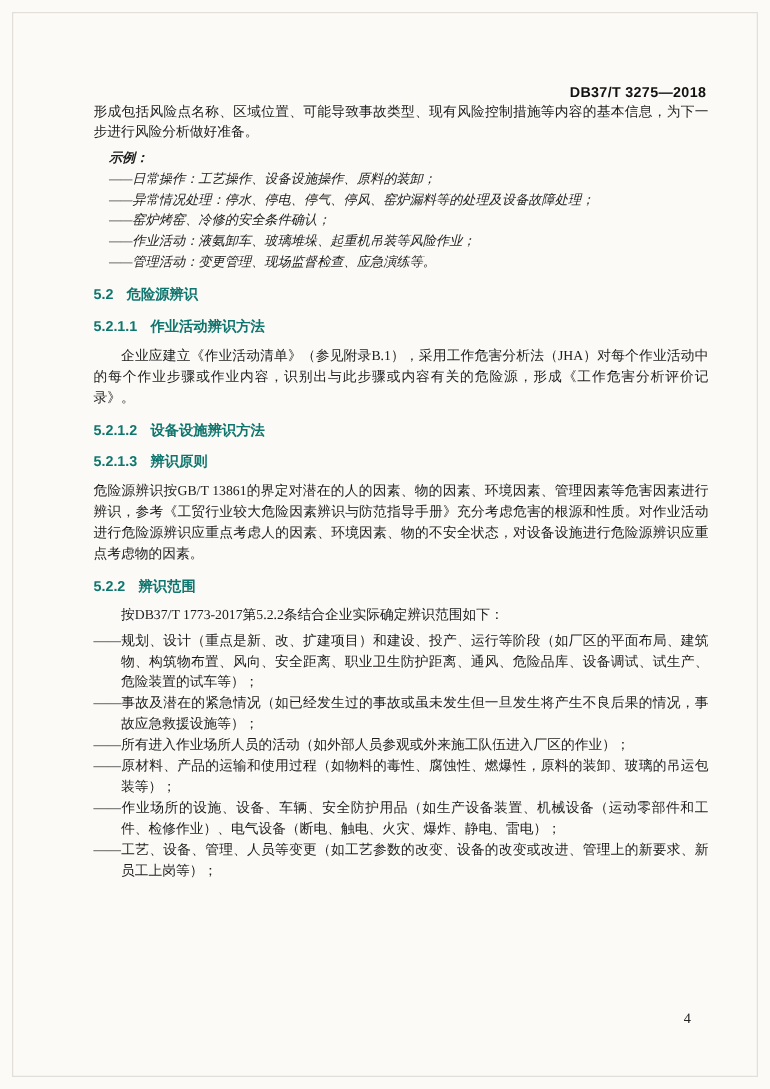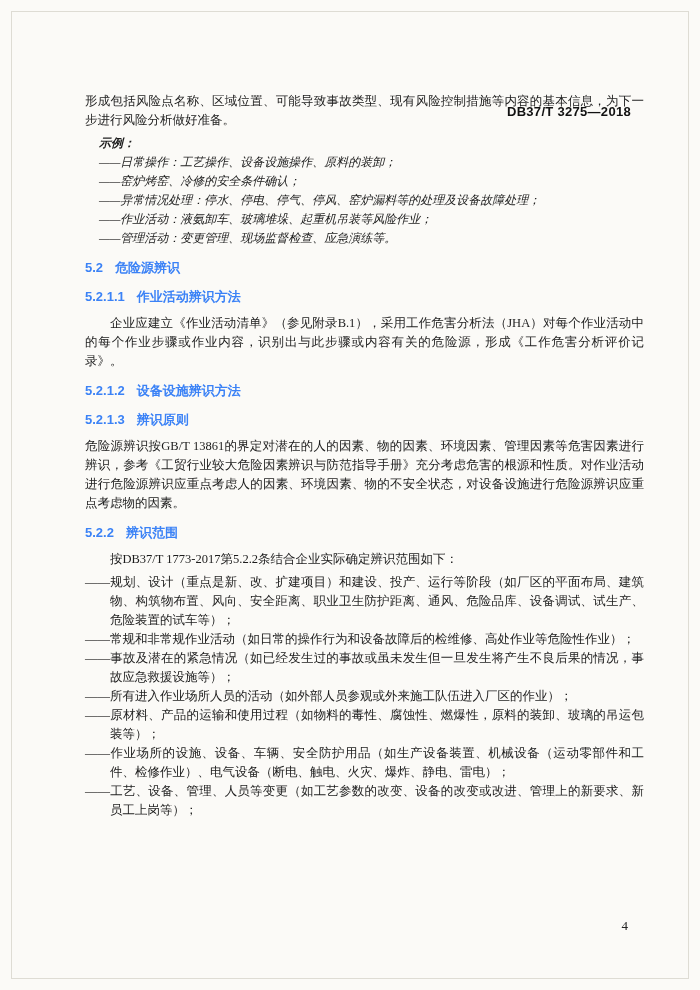--- a/index.html
+++ b/index.html
@@ -15,27 +15,26 @@
   }
   .page-edge {
     position: absolute;
     inset: 11px;
     border: 1px solid #dedcd4;
     pointer-events: none;
   }
   .doc-header {
     position: absolute;
     top: 76px;
-    right: 69px;
+    right: 58px;
     font-family: "Liberation Sans", "DejaVu Sans", sans-serif;
     font-weight: bold;
     font-size: 13px;
     letter-spacing: 0.3px;
     color: #111;
-    margin-top: 28px;
   }
   .doc-body {
     position: absolute;
     top: 92px;
     left: 85px;
     right: 56px;
     font-size: 12.5px;
     line-height: 19px;
     text-align: justify;
   }
@@ -56,21 +55,21 @@
   }
   .dash-item {
     padding-left: 2em;
     text-indent: -2em;
   }
   .heading {
     font-family: "Liberation Sans", "DejaVu Sans", sans-serif;
     font-weight: bold;
     font-size: 13px;
     line-height: 19px;
-    color: #3b82f6;
+    color: #0f766e;
     margin: 10px 0 8px 0;
   }
   .heading .sec-num { margin-right: 12px; }
   .scope-list { margin: 0; }
   .page-number {
     position: absolute;
     right: 72px;
     bottom: 56px;
     font-size: 13px;
     color: #222;
@@ -85,22 +84,22 @@
   <span>DB37/T 3275—2018</span>
 </header>
 
 <main class="doc-body">
 
   <p class="para no-indent">形成包括风险点名称、区域位置、可能导致事故类型、现有风险控制措施等内容的基本信息，为下一步进行风险分析做好准备。</p>
 
   <div class="example-block">
     <div class="example-label">示例：</div>
     <div class="dash-item">——日常操作：工艺操作、设备设施操作、原料的装卸；</div>
+    <div class="dash-item">——异常情况处理：停水、停电、停气、停风、窑炉漏料等的处理及设备故障处理；</div>
     <div class="dash-item">——窑炉烤窑、冷修的安全条件确认；</div>
-    <div class="dash-item">——异常情况处理：停水、停电、停气、停风、窑炉漏料等的处理及设备故障处理；</div>
     <div class="dash-item">——作业活动：液氨卸车、玻璃堆垛、起重机吊装等风险作业；</div>
     <div class="dash-item">——管理活动：变更管理、现场监督检查、应急演练等。</div>
   </div>
 
   <h2 class="heading"><span class="sec-num">5.2</span><span class="sec-title">危险源辨识</span></h2>
 
 
   <h2 class="heading"><span class="sec-num">5.2.1.1</span><span class="sec-title">作业活动辨识方法</span></h2>
 
   <p class="para">企业应建立《作业活动清单》（参见附录B.1），采用工作危害分析法（JHA）对每个作业活动中的每个作业步骤或作业内容，识别出与此步骤或内容有关的危险源，形成《工作危害分析评价记录》。</p>
@@ -111,21 +110,20 @@
   <h2 class="heading"><span class="sec-num">5.2.1.3</span><span class="sec-title">辨识原则</span></h2>
 
   <p class="para no-indent">危险源辨识按GB/T 13861的界定对潜在的人的因素、物的因素、环境因素、管理因素等危害因素进行辨识，参考《工贸行业较大危险因素辨识与防范指导手册》充分考虑危害的根源和性质。对作业活动进行危险源辨识应重点考虑人的因素、环境因素、物的不安全状态，对设备设施进行危险源辨识应重点考虑物的因素。</p>
 
   <h2 class="heading"><span class="sec-num">5.2.2</span><span class="sec-title">辨识范围</span></h2>
 
   <p class="para">按DB37/T 1773-2017第5.2.2条结合企业实际确定辨识范围如下：</p>
 
   <div class="scope-list">
     <div class="dash-item">——规划、设计（重点是新、改、扩建项目）和建设、投产、运行等阶段（如厂区的平面布局、建筑物、构筑物布置、风向、安全距离、职业卫生防护距离、通风、危险品库、设备调试、试生产、危险装置的试车等）；</div>
-    <div class="dash-item">——常规和非常规作业活动（如日常的操作行为和设备故障后的检维修、高处作业等危险性作业）；</div>
     <div class="dash-item">——事故及潜在的紧急情况（如已经发生过的事故或虽未发生但一旦发生将产生不良后果的情况，事故应急救援设施等）；</div>
     <div class="dash-item">——所有进入作业场所人员的活动（如外部人员参观或外来施工队伍进入厂区的作业）；</div>
     <div class="dash-item">——原材料、产品的运输和使用过程（如物料的毒性、腐蚀性、燃爆性，原料的装卸、玻璃的吊运包装等）；</div>
     <div class="dash-item">——作业场所的设施、设备、车辆、安全防护用品（如生产设备装置、机械设备（运动零部件和工件、检修作业）、电气设备（断电、触电、火灾、爆炸、静电、雷电）；</div>
     <div class="dash-item">——工艺、设备、管理、人员等变更（如工艺参数的改变、设备的改变或改进、管理上的新要求、新员工上岗等）；</div>
   </div>
 
 </main>
 
 <footer class="page-number">4</footer>

